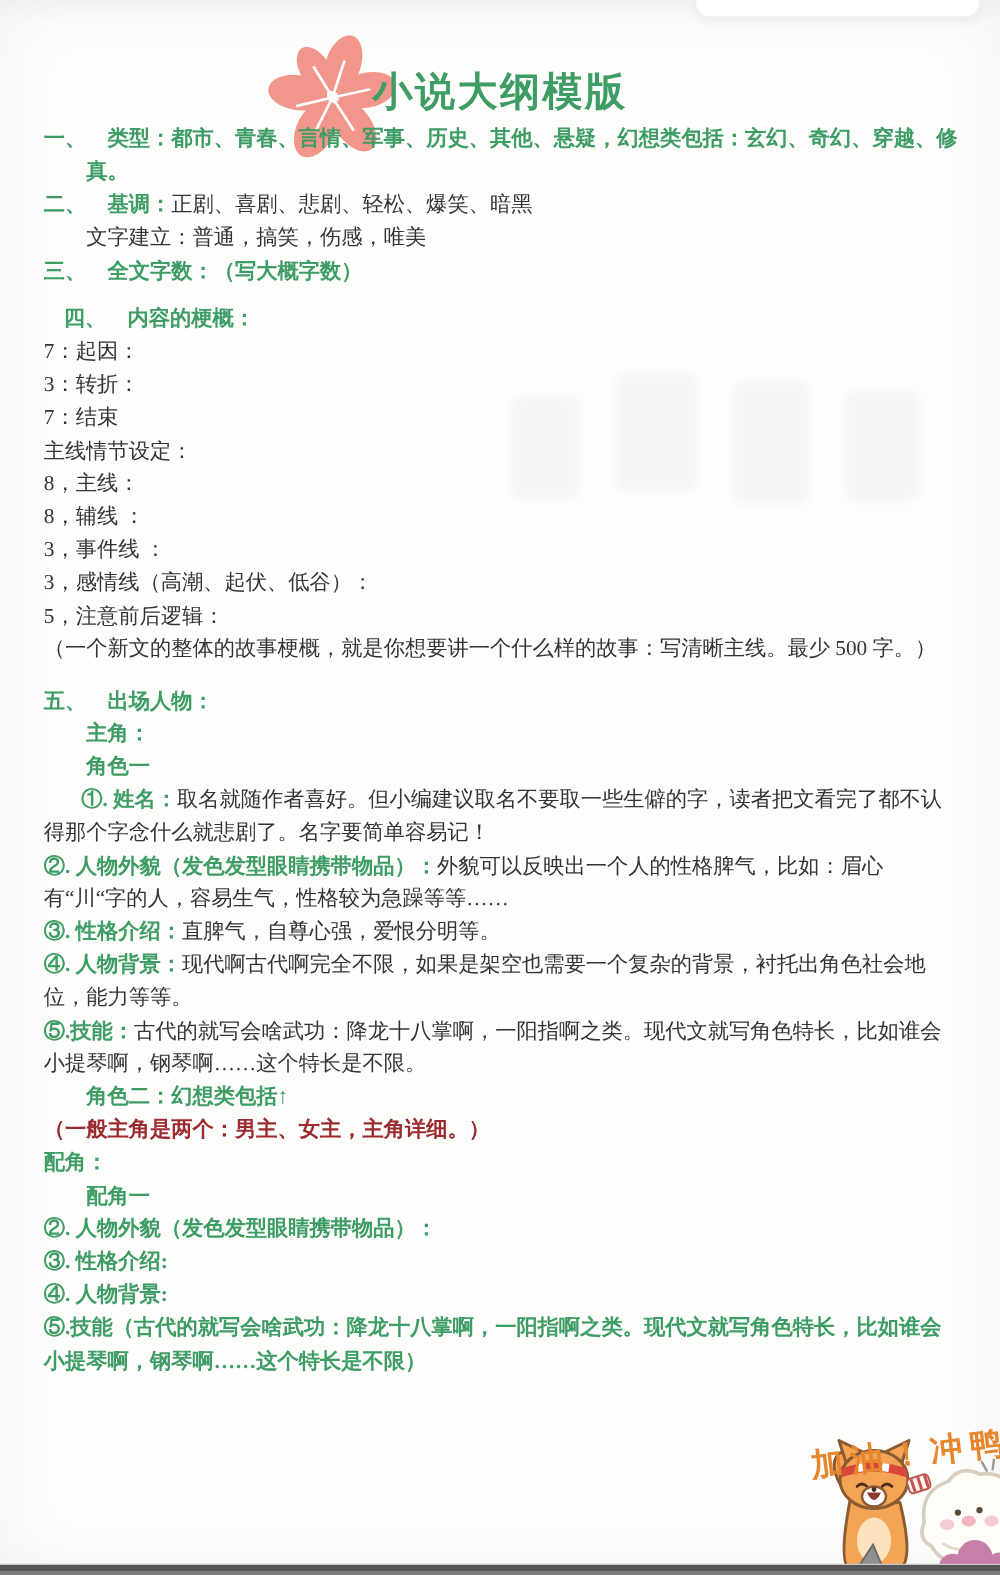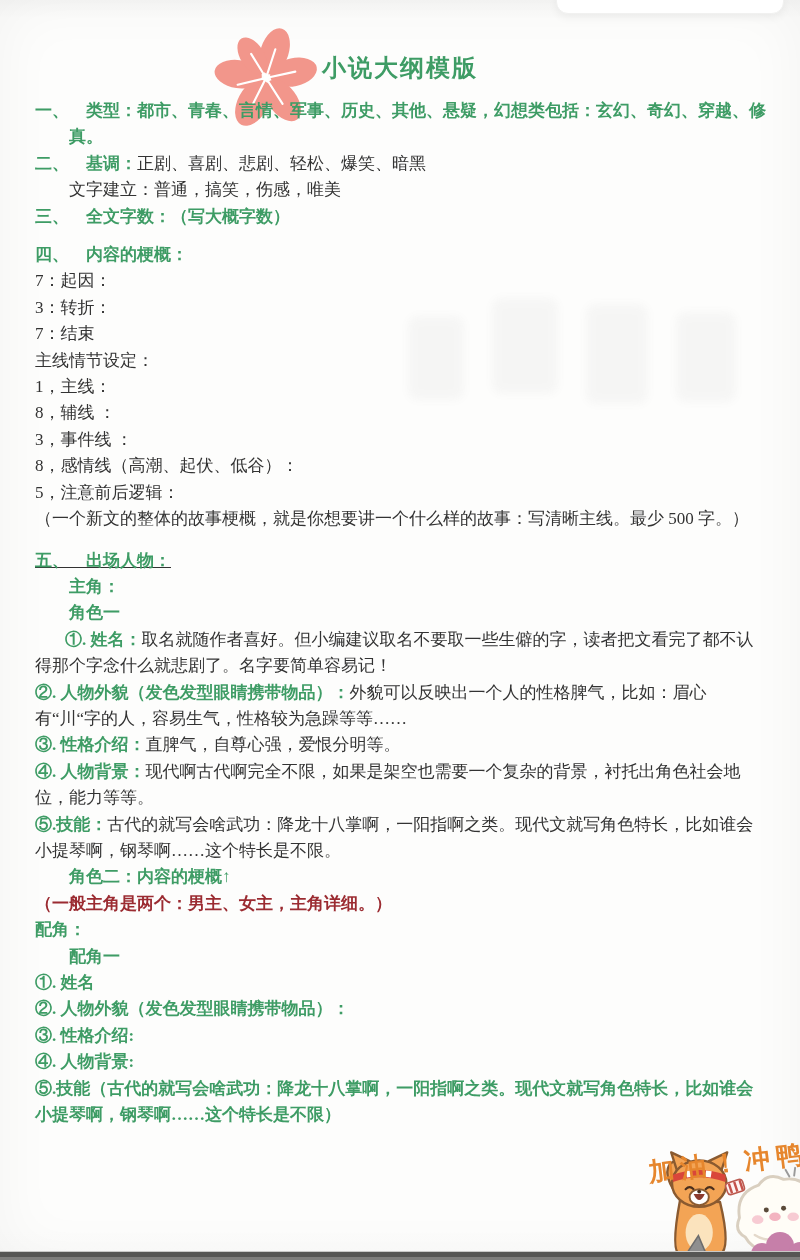--- a/index.html
+++ b/index.html
@@ -18,37 +18,37 @@
   .ghost-card{
     position:absolute;left:556px;top:-12px;width:226px;height:24px;
     background:#ffffff;border:1px solid #f1f1f0;border-radius:12px;
     box-shadow:0 4px 9px rgba(0,0,0,0.05);
   }
   
   .header{position:absolute;top:0;left:0;width:100%;height:140px;}
   .flower{position:absolute;left:212px;top:24px;width:108px;height:108px;}
   .title{
     position:absolute;top:52px;left:0;width:100%;margin:0;
-    text-align:center;font-size:24px;font-weight:700;letter-spacing:2px;
+    text-align:center;font-size:32px;font-weight:700;letter-spacing:2px;
     color:#3e9c65;
   }
   
   .doc{
     position:absolute;left:35px;top:98px;width:732px;
     font-size:17px;color:#323232;
   }
   .line{margin:0;line-height:26.4px;word-break:break-all;}
   .seg-g{color:#3e9c65;font-weight:700;}
   .seg-b{color:#333333;font-weight:400;margin-top:34px;}
   .seg-r{color:#9b2b31;font-weight:700;}
   .hang{padding-left:34px;text-indent:-34px;}
   .ind{padding-left:34px;}
   .fi{text-indent:30px;}
-  .gapt{margin-top:12px;}
-  .gapt2{margin-top:15px;text-decoration:underline;}
+  .gapt{margin-top:12px;margin-left:16px;}
+  .gapt2{margin-top:15px;}
   
   .center-watermark{position:absolute;left:408px;top:298px;width:360px;height:140px;
     display:flex;gap:28px;align-items:flex-start;filter:blur(4px);opacity:0.05;}
   .center-watermark .blob{background:#777;border-radius:10px;}
   
   .cheer{
     position:absolute;left:648px;top:1142px;width:220px;margin:0;
     font-size:26px;font-weight:700;letter-spacing:6px;color:#e6862d;
     transform:rotate(-7deg);
     font-family:"Liberation Sans","DejaVu Sans",sans-serif;
@@ -102,39 +102,38 @@
   <div class="doc">
       <p class="line hang"><span class="seg-g">一、　类型：都市、青春、言情、军事、历史、其他、悬疑，幻想类包括：玄幻、奇幻、穿越、修真。</span></p>
       <p class="line hang"><span class="seg-g">二、　基调：</span><span class="seg-b">正剧、喜剧、悲剧、轻松、爆笑、暗黑</span></p>
       <p class="line ind"><span class="seg-b">文字建立：普通，搞笑，伤感，唯美</span></p>
       <p class="line hang"><span class="seg-g">三、　全文字数：（写大概字数）</span></p>
       <p class="line gapt hang"><span class="seg-g">四、　内容的梗概：</span></p>
       <p class="line"><span class="seg-b">7：起因：</span></p>
       <p class="line"><span class="seg-b">3：转折：</span></p>
       <p class="line"><span class="seg-b">7：结束</span></p>
       <p class="line"><span class="seg-b">主线情节设定：</span></p>
-      <p class="line"><span class="seg-b">1，主线：</span></p>
+      <p class="line"><span class="seg-b">8，主线：</span></p>
       <p class="line"><span class="seg-b">8，辅线 ：</span></p>
       <p class="line"><span class="seg-b">3，事件线 ：</span></p>
-      <p class="line"><span class="seg-b">8，感情线（高潮、起伏、低谷）：</span></p>
+      <p class="line"><span class="seg-b">3，感情线（高潮、起伏、低谷）：</span></p>
       <p class="line"><span class="seg-b">5，注意前后逻辑：</span></p>
       <p class="line"><span class="seg-b">（一个新文的整体的故事梗概，就是你想要讲一个什么样的故事：写清晰主线。最少 500 字。）</span></p>
       <p class="line gapt2 hang"><span class="seg-g">五、　出场人物：</span></p>
       <p class="line ind"><span class="seg-g">主角：</span></p>
       <p class="line ind"><span class="seg-g">角色一</span></p>
       <p class="line fi"><span class="seg-g">①. 姓名：</span><span class="seg-b">取名就随作者喜好。但小编建议取名不要取一些生僻的字，读者把文看完了都不认得那个字念什么就悲剧了。名字要简单容易记！</span></p>
       <p class="line"><span class="seg-g">②. 人物外貌（发色发型眼睛携带物品）：</span><span class="seg-b">外貌可以反映出一个人的性格脾气，比如：眉心有“川“字的人，容易生气，性格较为急躁等等……</span></p>
       <p class="line"><span class="seg-g">③. 性格介绍：</span><span class="seg-b">直脾气，自尊心强，爱恨分明等。</span></p>
       <p class="line"><span class="seg-g">④. 人物背景：</span><span class="seg-b">现代啊古代啊完全不限，如果是架空也需要一个复杂的背景，衬托出角色社会地位，能力等等。</span></p>
       <p class="line"><span class="seg-g">⑤.技能：</span><span class="seg-b">古代的就写会啥武功：降龙十八掌啊，一阳指啊之类。现代文就写角色特长，比如谁会小提琴啊，钢琴啊……这个特长是不限。</span></p>
-      <p class="line ind"><span class="seg-g">角色二：内容的梗概↑</span></p>
+      <p class="line ind"><span class="seg-g">角色二：幻想类包括↑</span></p>
       <p class="line"><span class="seg-r">（一般主角是两个：男主、女主，主角详细。）</span></p>
       <p class="line"><span class="seg-g">配角：</span></p>
       <p class="line ind"><span class="seg-g">配角一</span></p>
-      <p class="line"><span class="seg-g">①. 姓名</span></p>
       <p class="line"><span class="seg-g">②. 人物外貌（发色发型眼睛携带物品）：</span></p>
       <p class="line"><span class="seg-g">③. 性格介绍:</span></p>
       <p class="line"><span class="seg-g">④. 人物背景:</span></p>
       <p class="line"><span class="seg-g">⑤.技能（古代的就写会啥武功：降龙十八掌啊，一阳指啊之类。现代文就写角色特长，比如谁会小提琴啊，钢琴啊……这个特长是不限）</span></p>
     </div>
 
   <div class="center-watermark">
     <div class="blob" style="width:56px;height:84px;margin-top:18px;"></div>
     <div class="blob" style="width:66px;height:96px;"></div>
     <div class="blob" style="width:62px;height:100px;margin-top:6px;"></div>

